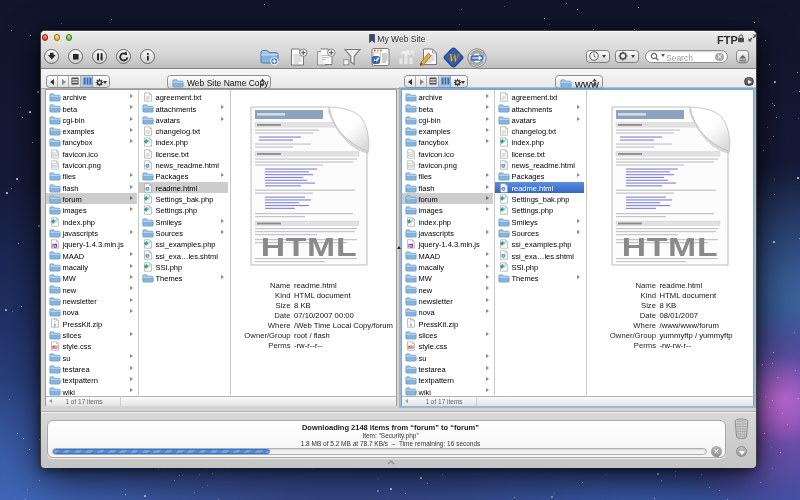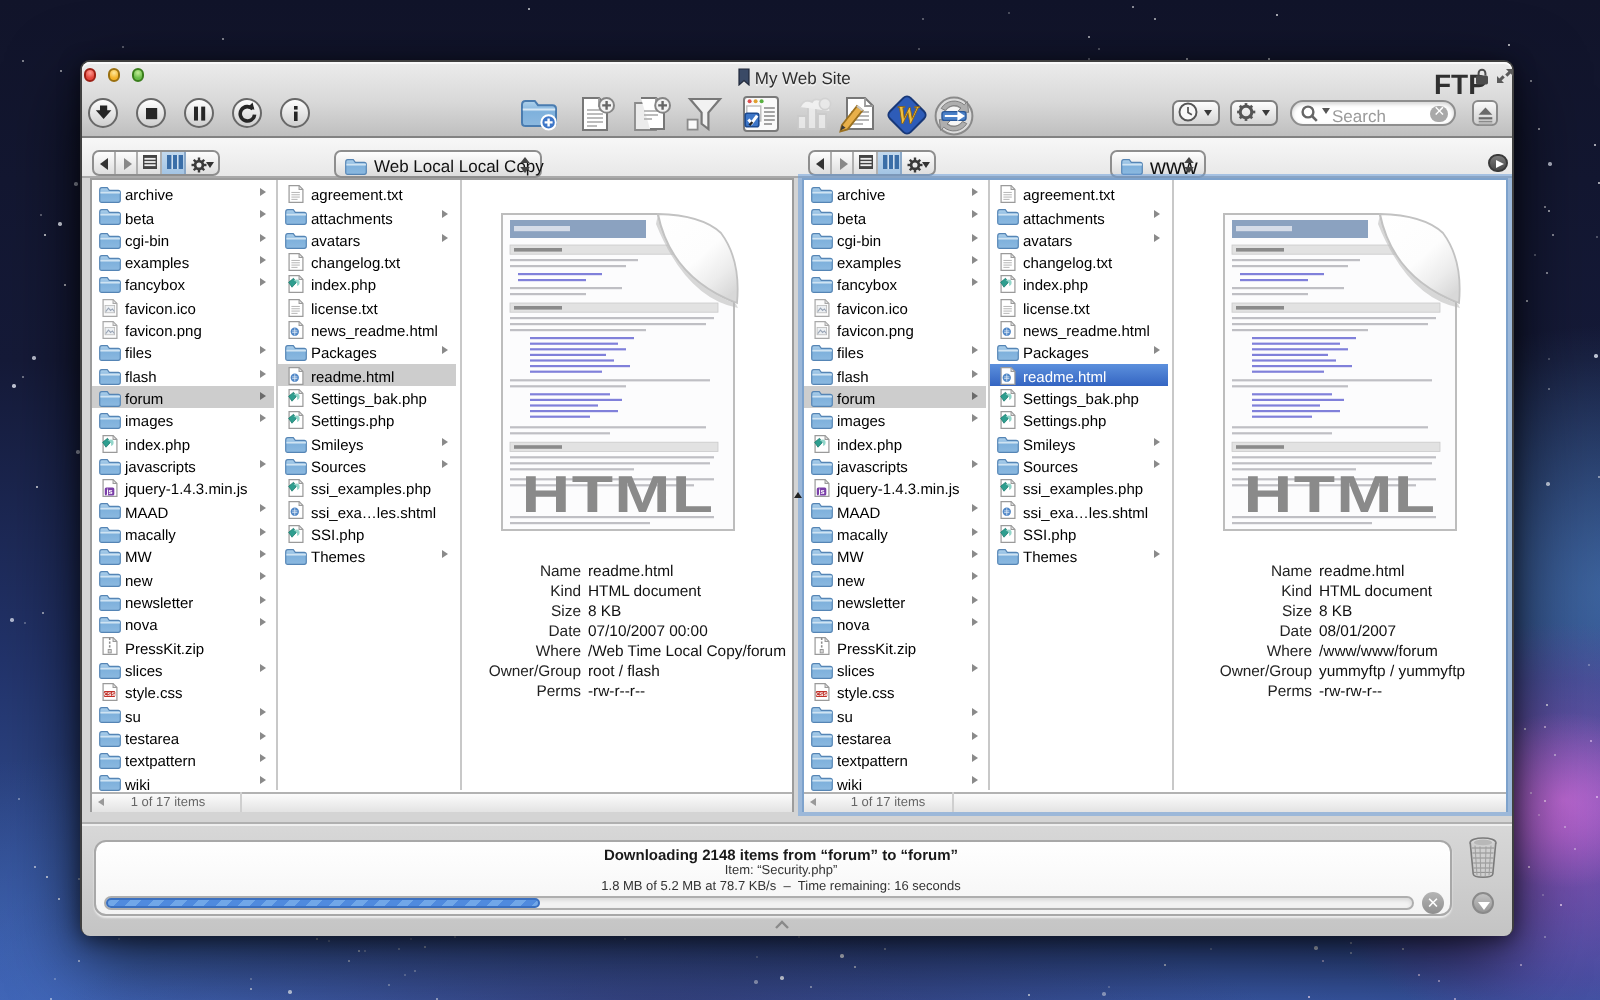--- a/index.html
+++ b/index.html
@@ -84,21 +84,21 @@
 
 </svg>
 <div class="abs" style="left:40px;top:30px;width:717px;height:438px;border-radius:5px;background:#d4d4d4;box-shadow:0 12px 36px rgba(0,0,0,0.72),0 2px 10px rgba(0,0,0,0.5);border:1px solid #404040;">
 <div class="abs" style="left:0;top:0;width:715px;height:37.5px;border-radius:4px 4px 0 0;background:linear-gradient(180deg,#ececec 0%,#d8d8d8 55%,#bfbfbf 100%);border-bottom:1px solid #828282;box-shadow:inset 0 1px 0 rgba(255,255,255,0.75);"></div>
 <div class="abs" style="left:0.7999999999999972px;top:3.4px;width:6.6px;height:6.6px;border-radius:50%;background:radial-gradient(circle at 50% 28%,#ff9a90,#e4463c 65%);border:0.5px solid #9c2015;"></div>
 <div class="abs" style="left:12.799999999999997px;top:3.4px;width:6.6px;height:6.6px;border-radius:50%;background:radial-gradient(circle at 50% 28%,#ffe89a,#f5b32a 65%);border:0.5px solid #9a7010;"></div>
 <div class="abs" style="left:24.799999999999997px;top:3.4px;width:6.6px;height:6.6px;border-radius:50%;background:radial-gradient(circle at 50% 28%,#c2ec96,#68bc48 65%);border:0.5px solid #3a7e1c;"></div>
 <div class="abs" style="left:328px;top:2.8px;font-size:8.5px;color:#2e2e2e;text-shadow:0 1px 0 rgba(255,255,255,0.55);"><svg width="6" height="9" viewBox="0 0 6 9" style="vertical-align:-1.5px">
         <path d="M0.5 0.5 h5 v8 l-2.5-2.2 -2.5 2.2z" fill="#3a4a66" stroke="#20283a" stroke-width="0.6"></path>
       </svg> My Web Site</div>
-<div class="abs" style="left:676px;top:3.4px;font-size:14px;font-weight:bold;color:#303030;">FTP</div>
+<div class="abs" style="left:676px;top:3.4px;font-size:11px;font-weight:bold;color:#303030;">FTP</div>
 <svg class="abs" style="left:696px;top:2.6px" width="8" height="9" viewBox="0 0 8 9">
       <rect x="1" y="3.8" width="6" height="4.4" rx="0.8" fill="#4c4c4c"></rect>
       <path d="M2.3 3.8 v-1.2 a1.7 1.7 0 0 1 3.4 0 v1.2" fill="none" stroke="#4c4c4c" stroke-width="1"></path>
     </svg>
 <svg class="abs" style="left:706.5px;top:3px" width="9" height="8" viewBox="0 0 9 8">
       <path d="M5 0.5 h3.5 v3.5 l-1.2-1.2 -1.6 1.6 -1.1-1.1 1.6-1.6z" fill="#5a5a5a"></path>
       <path d="M4 7.5 h-3.5 v-3.5 l1.2 1.2 1.6-1.6 1.1 1.1 -1.6 1.6z" fill="#5a5a5a"></path>
     </svg>
 <div class="abs" style="left:2.8px;top:17.5px;width:15.4px;height:15.4px;border-radius:50%;background:linear-gradient(180deg,#fefefe,#cfcfcf);border:1px solid #686868;"><svg width="13.6" height="13.6" viewBox="0.9 0.9 13.6 13.6">
         <path d="M5.9 3.6 h3.6 v2.4 h2.1 l-3.9 4.4 -3.9-4.4 h2.1z" fill="#262626"></path>
@@ -322,21 +322,21 @@
             <path d="M3.9 8.1 l-1.4 1.4"></path>
           </g>
         </svg>
         <div style="position:absolute;right:2px;top:5px;width:0;height:0;border-top:3px solid #333;border-left:2.6px solid transparent;border-right:2.6px solid transparent;"></div>
       </div>
     </div>
 <div class="abs" style="left:126px;top:44px;width:104px;height:13.5px;border-radius:3.5px;border:1px solid #8e8e8e;background:linear-gradient(180deg,#fefefe,#dcdcdc);">
       <svg width="12" height="10" viewBox="0 0 14 11" style="position:absolute;left:4px;top:1.6px">
         <use href="#i-folder"></use>
       </svg>
-      <div style="position:absolute;left:19px;top:2.2px;font-size:8.5px;color:#111;white-space:nowrap;">Web Local Local Copy</div>
+      <div style="position:absolute;left:19px;top:2.2px;font-size:8.5px;color:#111;white-space:nowrap;">Web Site Name Copy</div>
       <svg width="7" height="9" viewBox="0 0 7 9" style="position:absolute;right:4px;top:2px">
         <path d="M3.5 0.5 l2.4 3 h-4.8z" fill="#444"></path>
         <path d="M3.5 8.5 l2.4-3 h-4.8z" fill="#444"></path>
       </svg>
     </div>
 <div class="abs" style="left:514px;top:44px;width:48px;height:13.5px;border-radius:3.5px;border:1px solid #8e8e8e;background:linear-gradient(180deg,#fefefe,#dcdcdc);">
       <svg width="12" height="10" viewBox="0 0 14 11" style="position:absolute;left:4px;top:1.6px">
         <use href="#i-folder"></use>
       </svg>
       <div style="position:absolute;left:19px;top:2.2px;font-size:11px;color:#111;white-space:nowrap;">www</div>

